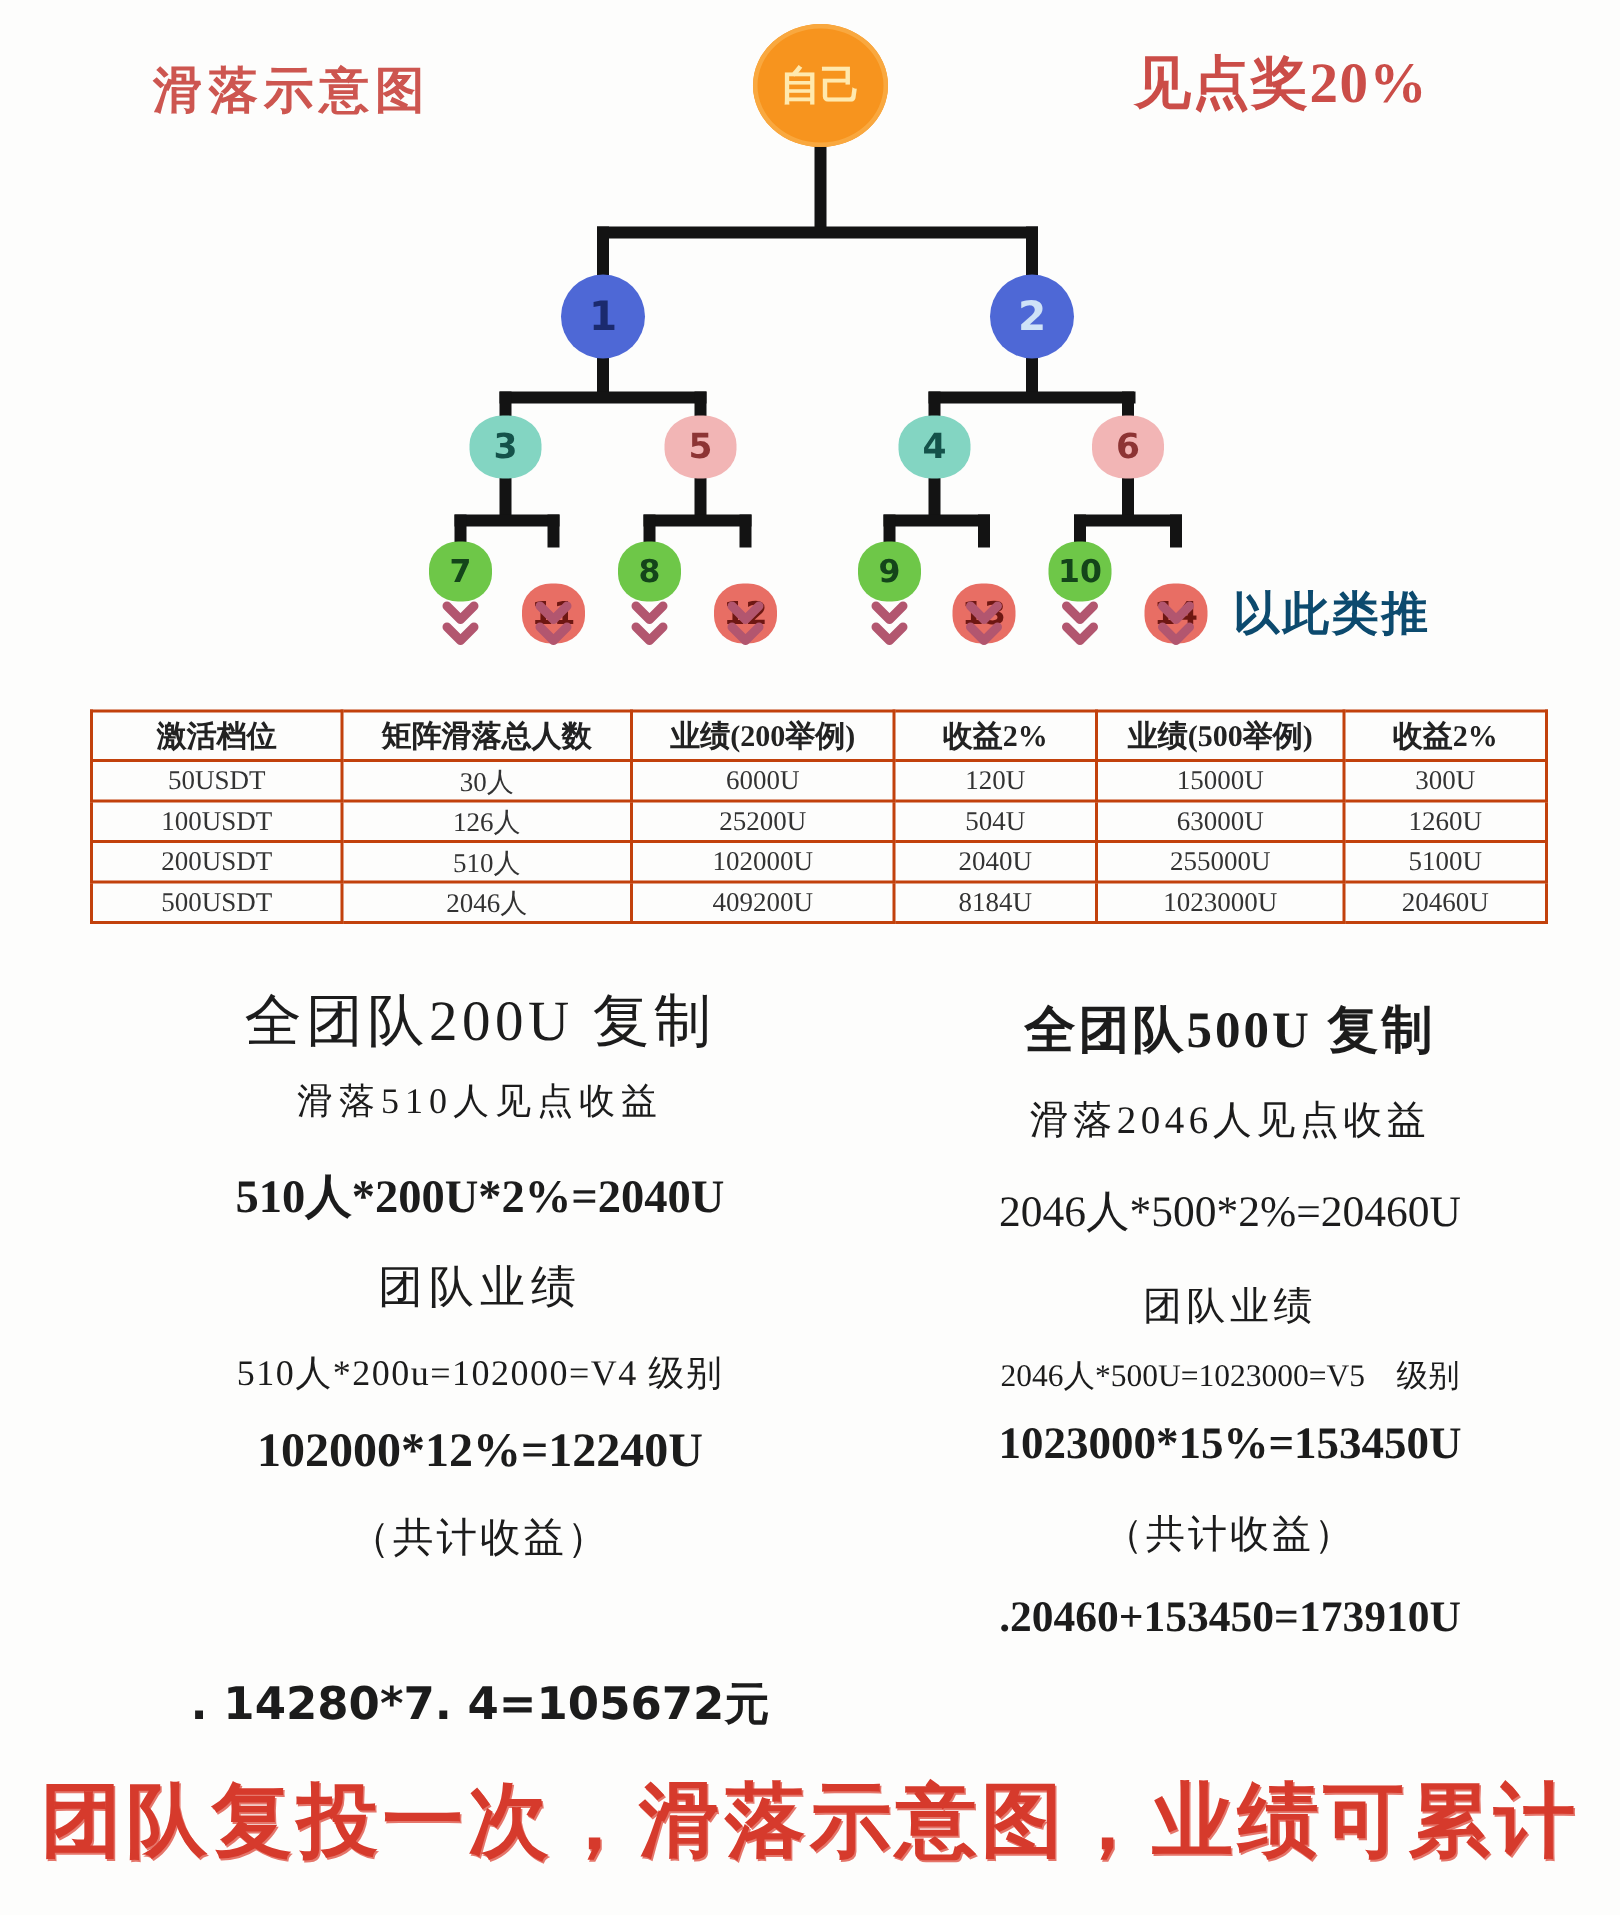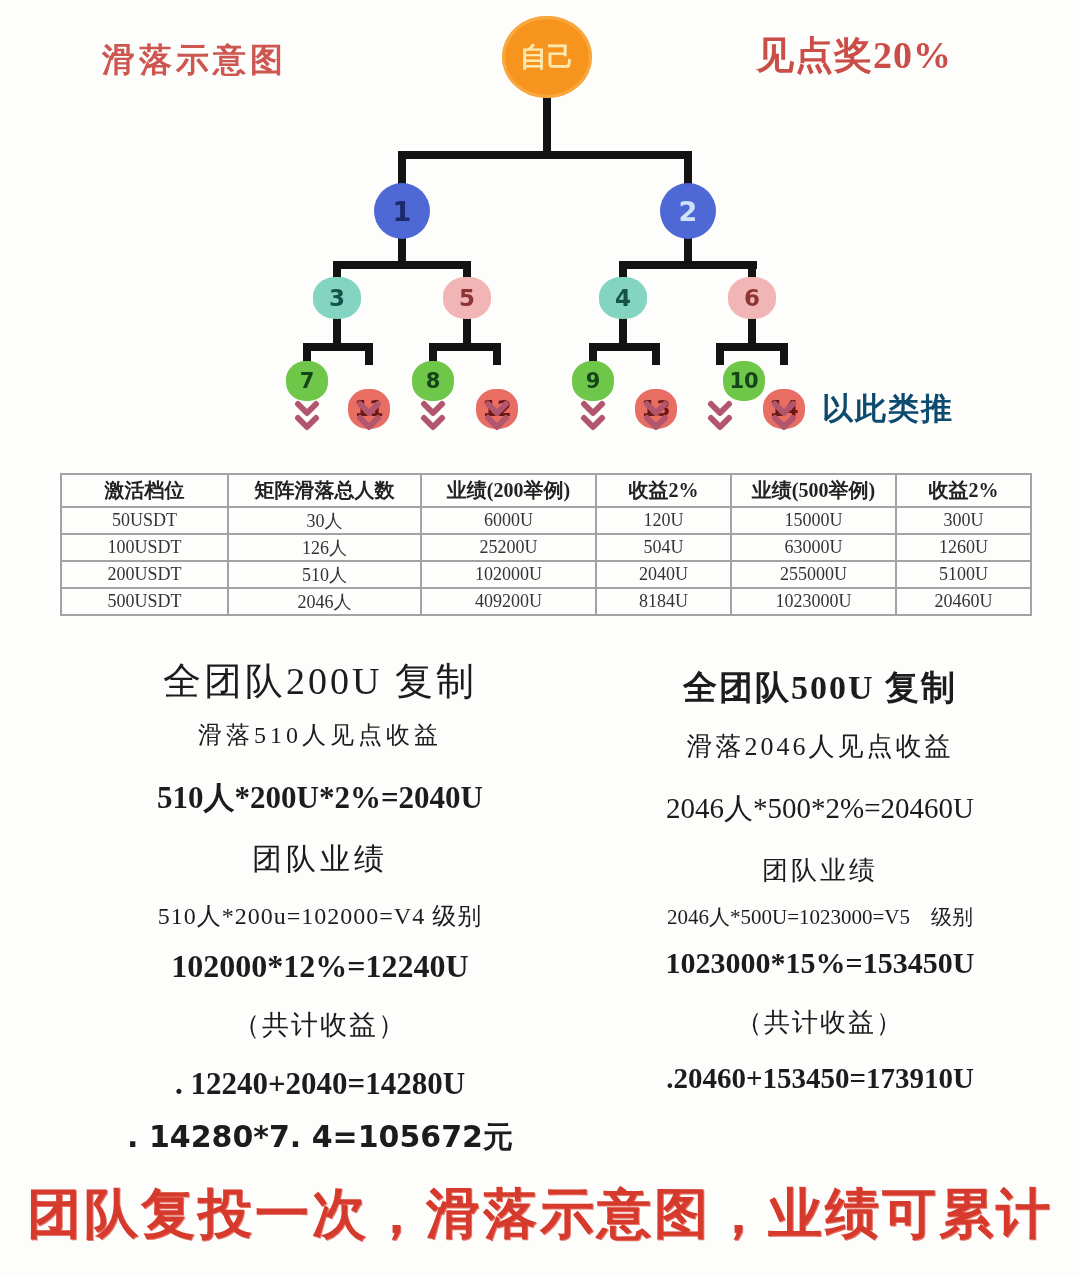--- a/index.html
+++ b/index.html
@@ -33,31 +33,31 @@
   .n1{left:374px;color:#1b2a6e;}
   .n2{left:660px;color:#cfe2f7;}
   .n-lv3{width:48px;height:42px;top:277px;font-size:23px;border-radius:46%;}
   .n-teal{background:#83d5c2;color:#14524a;}
   .n-pink{background:#f2b5b5;color:#8d3434;}
   .n3{left:313px;} .n5{left:443px;} .n4{left:599px;} .n6{left:728px;}
   .n-lv4{width:42px;height:40px;top:361px;font-size:21px;border-radius:46%;}
   .n-green{background:#6ec748;color:#14451a;}
   .n-red{background:#e86e64;color:#6e1712;margin-top:28px;}
   .n7{left:286px;} .n11{left:348px;} .n8{left:412px;} .n12{left:476px;}
-  .n9{left:572px;} .n13{left:635px;} .n10{left:723px;} .n14{left:763px;}
+  .n9{left:572px;} .n13{left:635px;} .n10{left:699px;} .n14{left:763px;}
   .chev{position:absolute;top:400px;width:26px;height:36px;}
   .chev svg{display:block;}
   
   .tier-table{
     position:absolute;left:60px;top:473px;width:970px;
     border-collapse:collapse;table-layout:fixed;
     font-family:"Liberation Serif","DejaVu Serif",serif;
   }
   .tier-table th,.tier-table td{
-    border:2px solid #a3a3a3;text-align:center;padding:0;
+    border:2px solid #c2410c;text-align:center;padding:0;
     white-space:nowrap;overflow:hidden;
   }
   .tier-table th{height:31px;font-size:20px;font-weight:600;color:#222;}
   .tier-table td{height:25px;font-size:18px;color:#333;margin-left:18px;}
   
   .tx{position:absolute;text-align:center;line-height:1.15;}
   .col-l{left:60px;width:520px;}
   .col-r{left:600px;width:440px;}
   .l-title{top:660px;font-size:38px;font-weight:400;letter-spacing:3px;}
   .l-sub{top:722px;font-size:24px;letter-spacing:4px;}
@@ -238,21 +238,20 @@
       </tbody>
   </table>
 
   <div class="tx col-l l-title">全团队200U 复制</div>
   <div class="tx col-l l-sub">滑落510人见点收益</div>
   <div class="tx col-l l-calc1">510人*200U*2%=2040U</div>
   <div class="tx col-l l-sec">团队业绩</div>
   <div class="tx col-l l-level">510人*200u=102000=V4 级别</div>
   <div class="tx col-l l-calc2">102000*12%=12240U</div>
   <div class="tx col-l l-tlabel">（共计收益）</div>
-  <div class="tx col-l l-total">. 12240+2040=14280U</div>
   <div class="tx col-l l-rmb">. 14280*7. 4=105672元</div>
 
   <div class="tx col-r r-title">全团队500U 复制</div>
   <div class="tx col-r r-sub">滑落2046人见点收益</div>
   <div class="tx col-r r-calc1">2046人*500*2%=20460U</div>
   <div class="tx col-r r-sec">团队业绩</div>
   <div class="tx col-r r-level">2046人*500U=1023000=V5　级别</div>
   <div class="tx col-r r-calc2">1023000*15%=153450U</div>
   <div class="tx col-r r-tlabel">（共计收益）</div>
   <div class="tx col-r r-total">.20460+153450=173910U</div>

